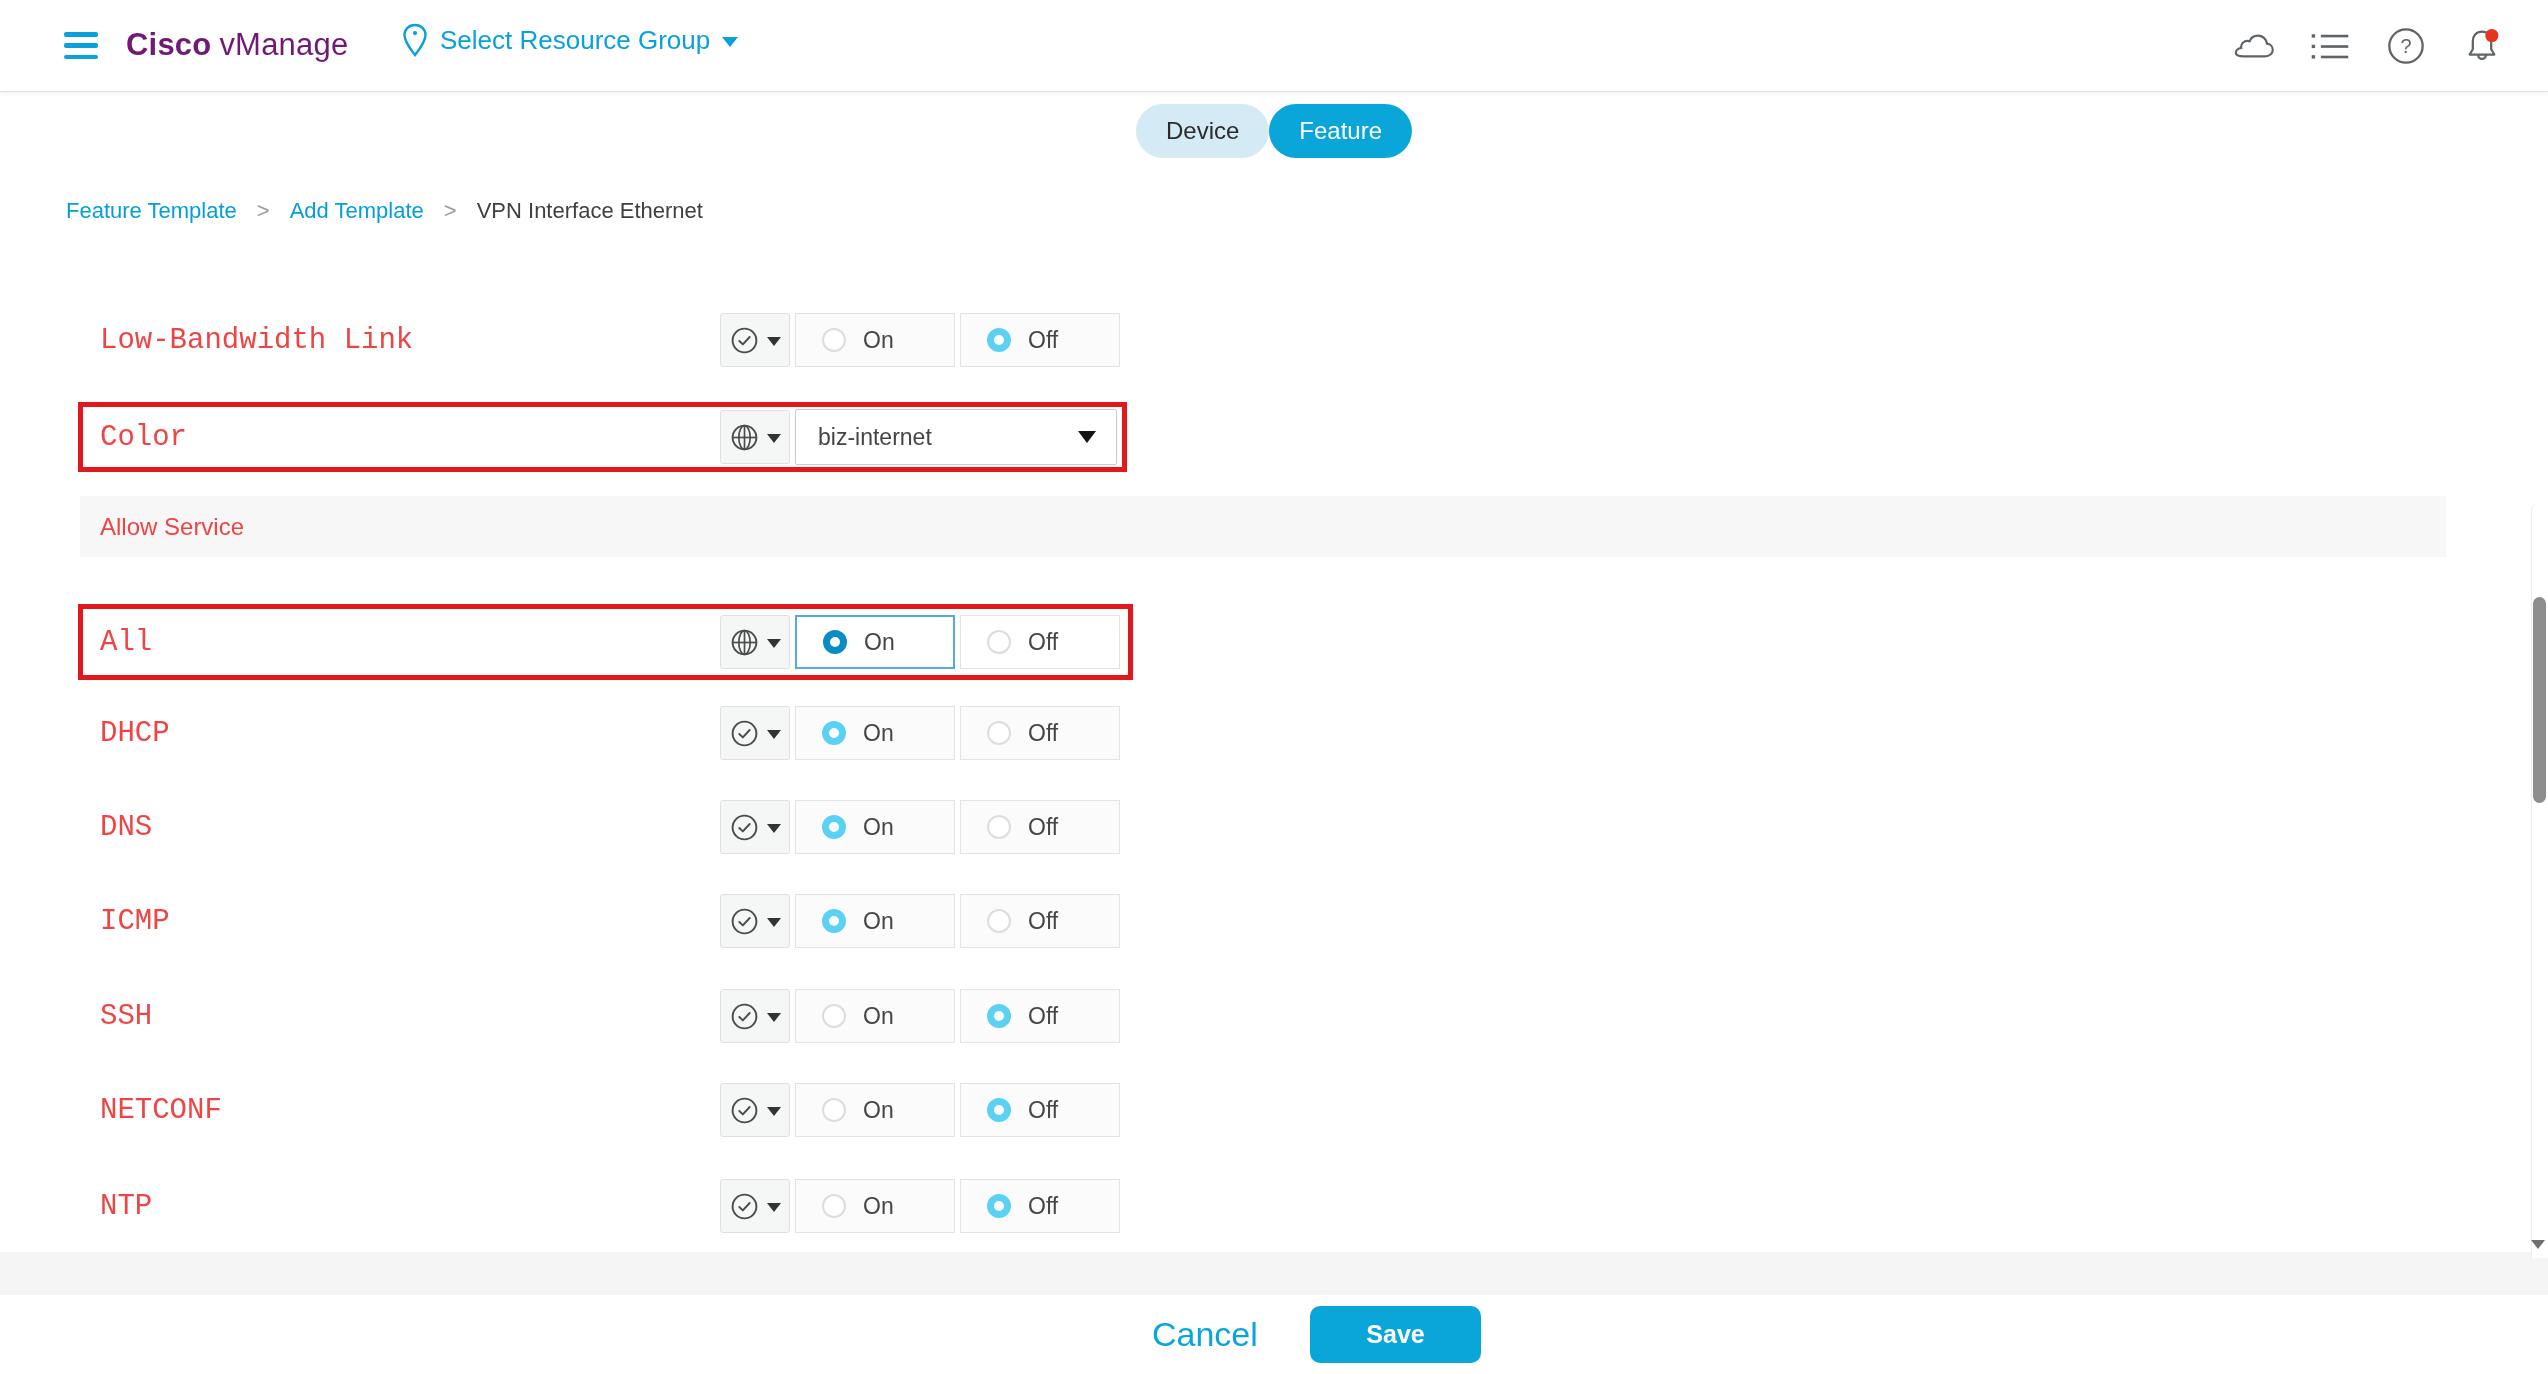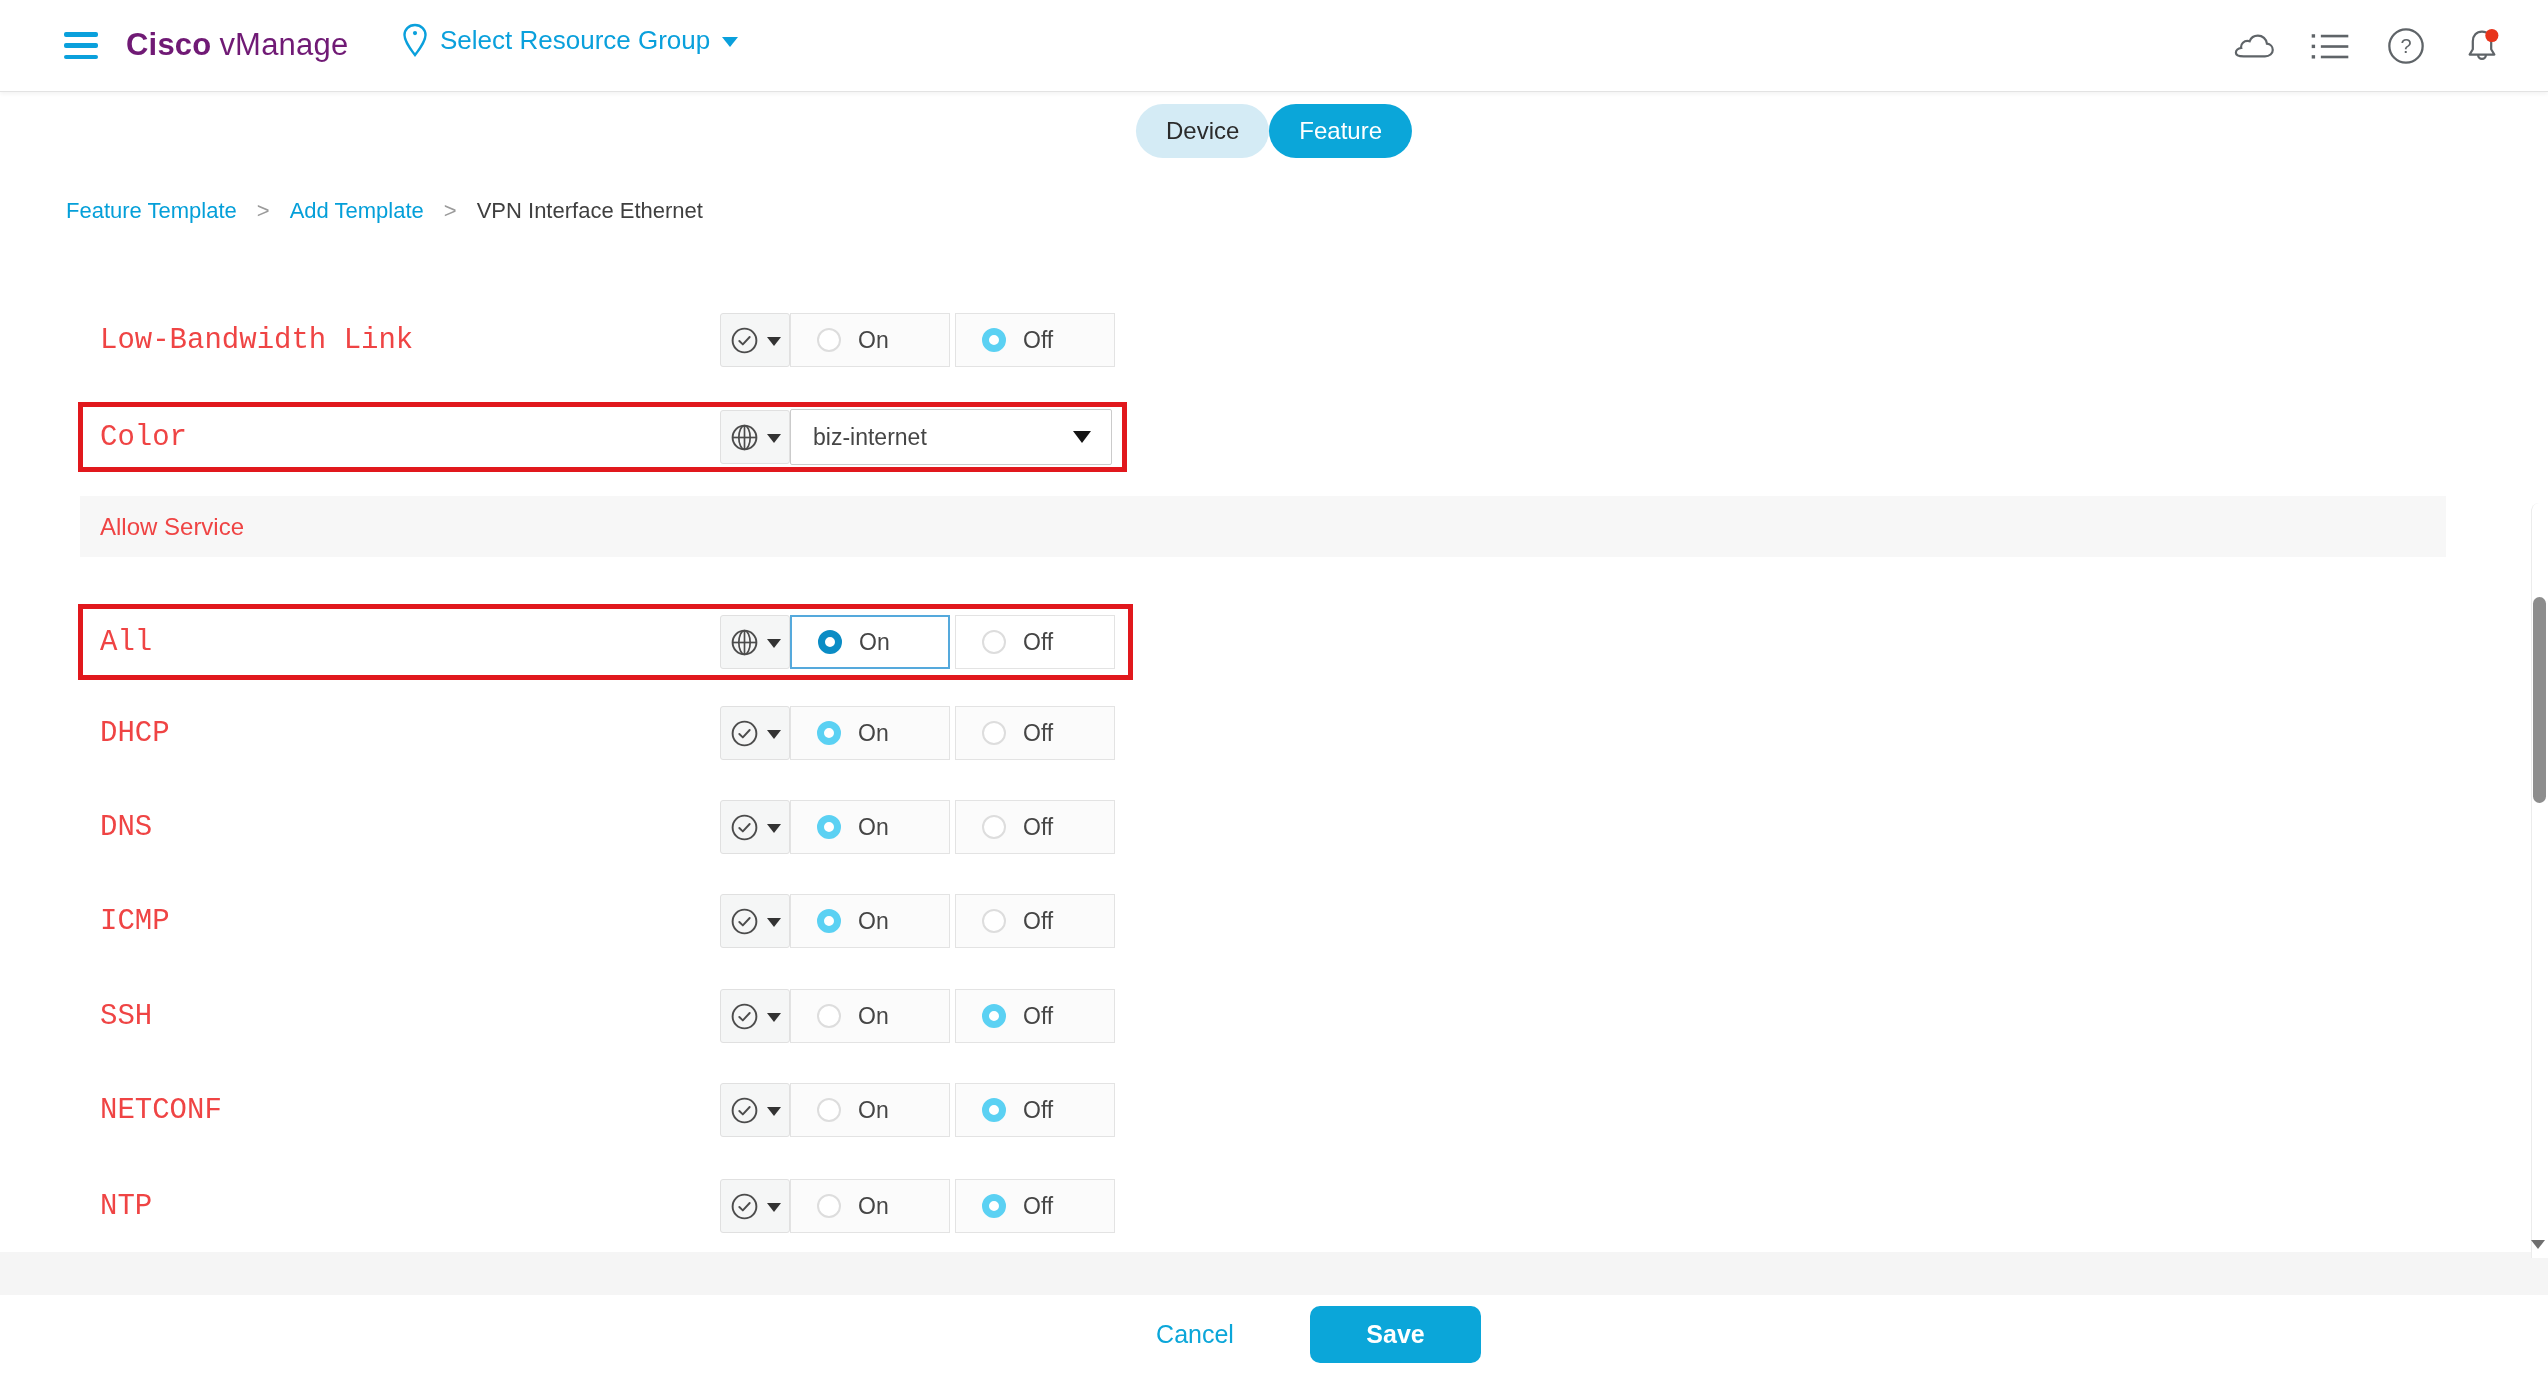--- a/index.html
+++ b/index.html
@@ -45,21 +45,21 @@
   .tab { position:absolute; top:16px; font-size:24px; color:#4e4e4e; background:none; border:none; cursor:pointer;
          font-family:"Liberation Sans", sans-serif; }
   .tab.active { color:#141414; font-weight:700; }
   .tab-underline { position:absolute; left:372px; top:56px; width:95px; height:7px; background:#0aa3dc; border-radius:4px; }
 
   
   .frow { position:absolute; left:78px; display:flex; align-items:center; }
   .frow.hl { border:5px solid #e1181d; }
   .flabel { padding-left:22px; font-size:29px; color:#ef4444;font-family:Liberation Mono, monospace; }
   .frow.hl .flabel { padding-left:17px; }
-  .ctl { position:absolute; left:642px; top:50%; transform:translateY(-50%); display:flex; align-items:center; }
+  .ctl { position:absolute; left:642px; top:50%; transform:translateY(-50%); display:flex; gap:5px; align-items:center; }
   .frow.hl .ctl { left:637px; }
 
   .scope-btn { width:70px; height:54px; background:#f5f6f6; border:1px solid #e0e0e0; border-radius:3px;
                display:flex; align-items:center; justify-content:center; gap:7px; cursor:pointer; }
   .scope-caret { width:0; height:0; border-left:7px solid transparent; border-right:7px solid transparent;
                  border-top:9px solid #333; margin-top:2px; }
 
   .seg { width:160px; height:54px; background:#fbfbfb; border:1px solid #e3e3e3; display:flex;
          align-items:center; padding-left:26px; gap:17px; cursor:pointer; }
   .seg-label { font-size:23px; color:#454545; }
@@ -76,21 +76,21 @@
                border-top:12px solid #141414; }
 
   .section-band { position:absolute; top:496px; left:80px; width:2366px; height:61px; background:#f7f7f7;
                   display:flex; align-items:center; }
   .section-band span { padding-left:20px; font-size:24px; color:#ef4444; }
 
   
   .bottom-gray { position:absolute; top:1252px; left:0; width:100%; height:43px; background:#f5f5f5; }
   .footer { position:absolute; top:1295px; left:0; width:100%; height:79px; background:#fff; }
   .cancel-btn { position:absolute; left:1152px; top:12px; width:86px; height:54px; background:none; border:none;
-                color:#0ba6d9; font-size:25px; cursor:pointer; font-family:"Liberation Sans", sans-serif; }
+                color:#0ba6d9; font-size:34px; cursor:pointer; font-family:"Liberation Sans", sans-serif; }
   .save-btn { position:absolute; left:1310px; top:11px; width:171px; height:57px; background:#0ba6d9; border:none;
               border-radius:10px; color:#fff; font-size:25px; font-weight:600; cursor:pointer;
               font-family:"Liberation Sans", sans-serif; }
 
   
   .sb-track { position:absolute; right:0; top:503px; width:17px; height:755px; background:#fff;
               border-left:1px solid #ececec; border-top-left-radius:8px; }
   .sb-thumb { position:absolute; right:2px; top:597px; width:13px; height:206px; background:#8d8d8d; border-radius:7px; cursor:pointer; }
   .sb-arrow { position:absolute; right:3px; top:1240px; width:0; height:0; border-left:7px solid transparent;
               border-right:7px solid transparent; border-top:9px solid #6f6f6f; cursor:pointer; }

